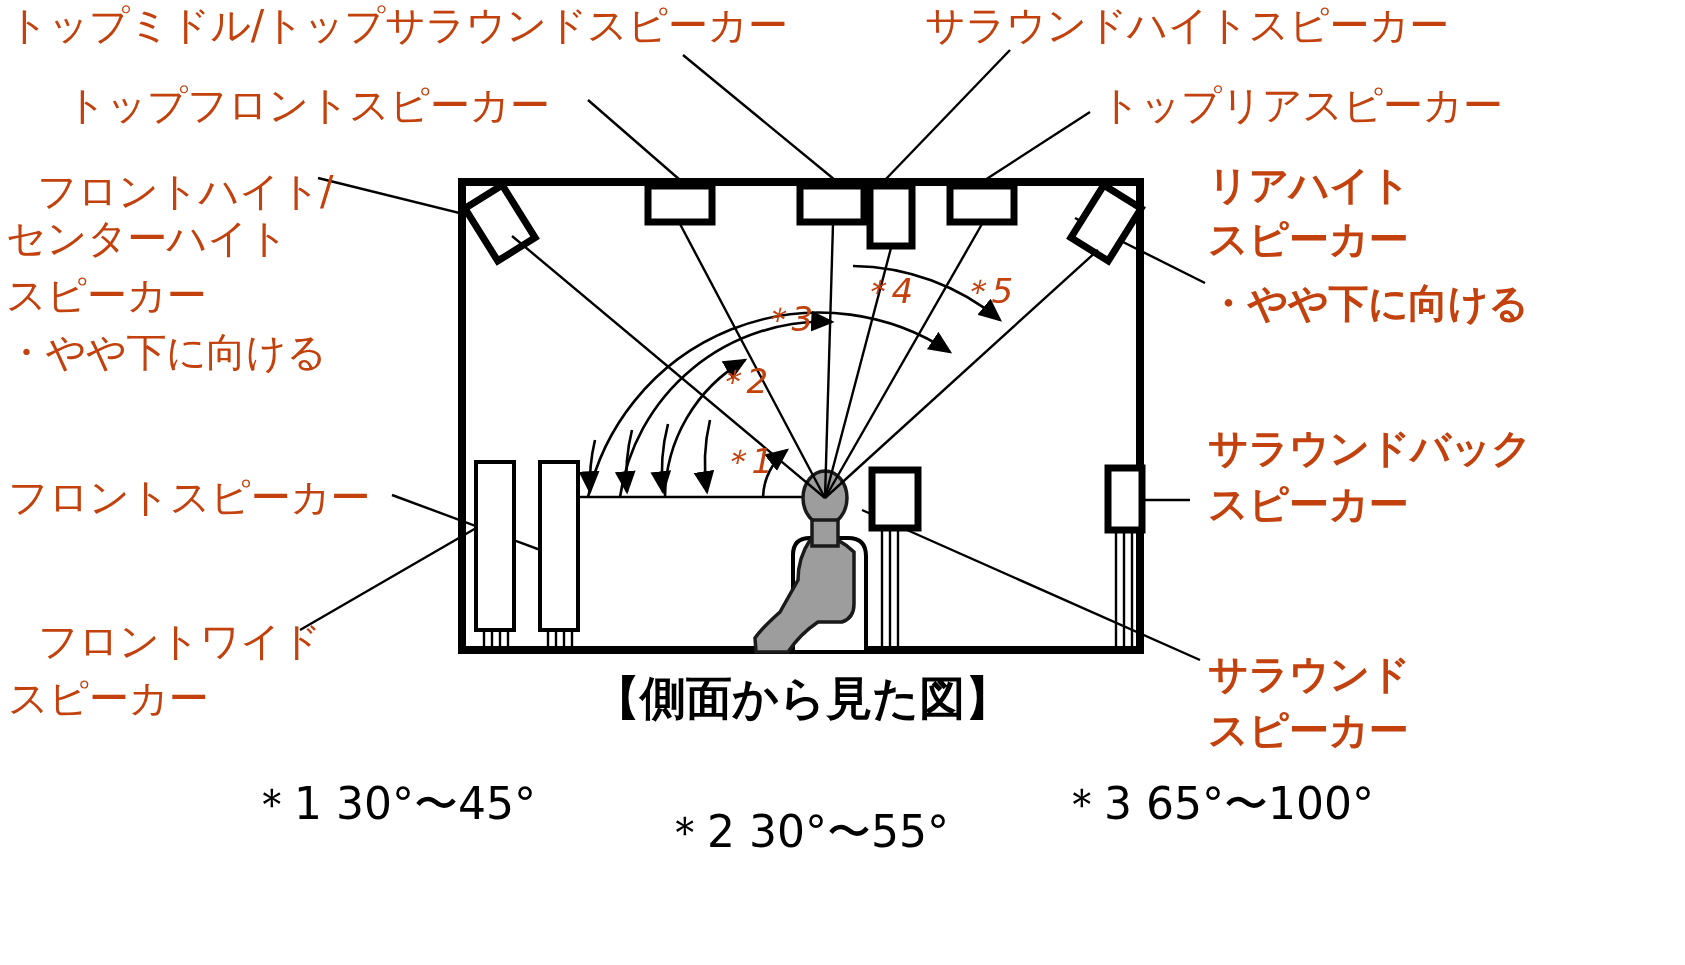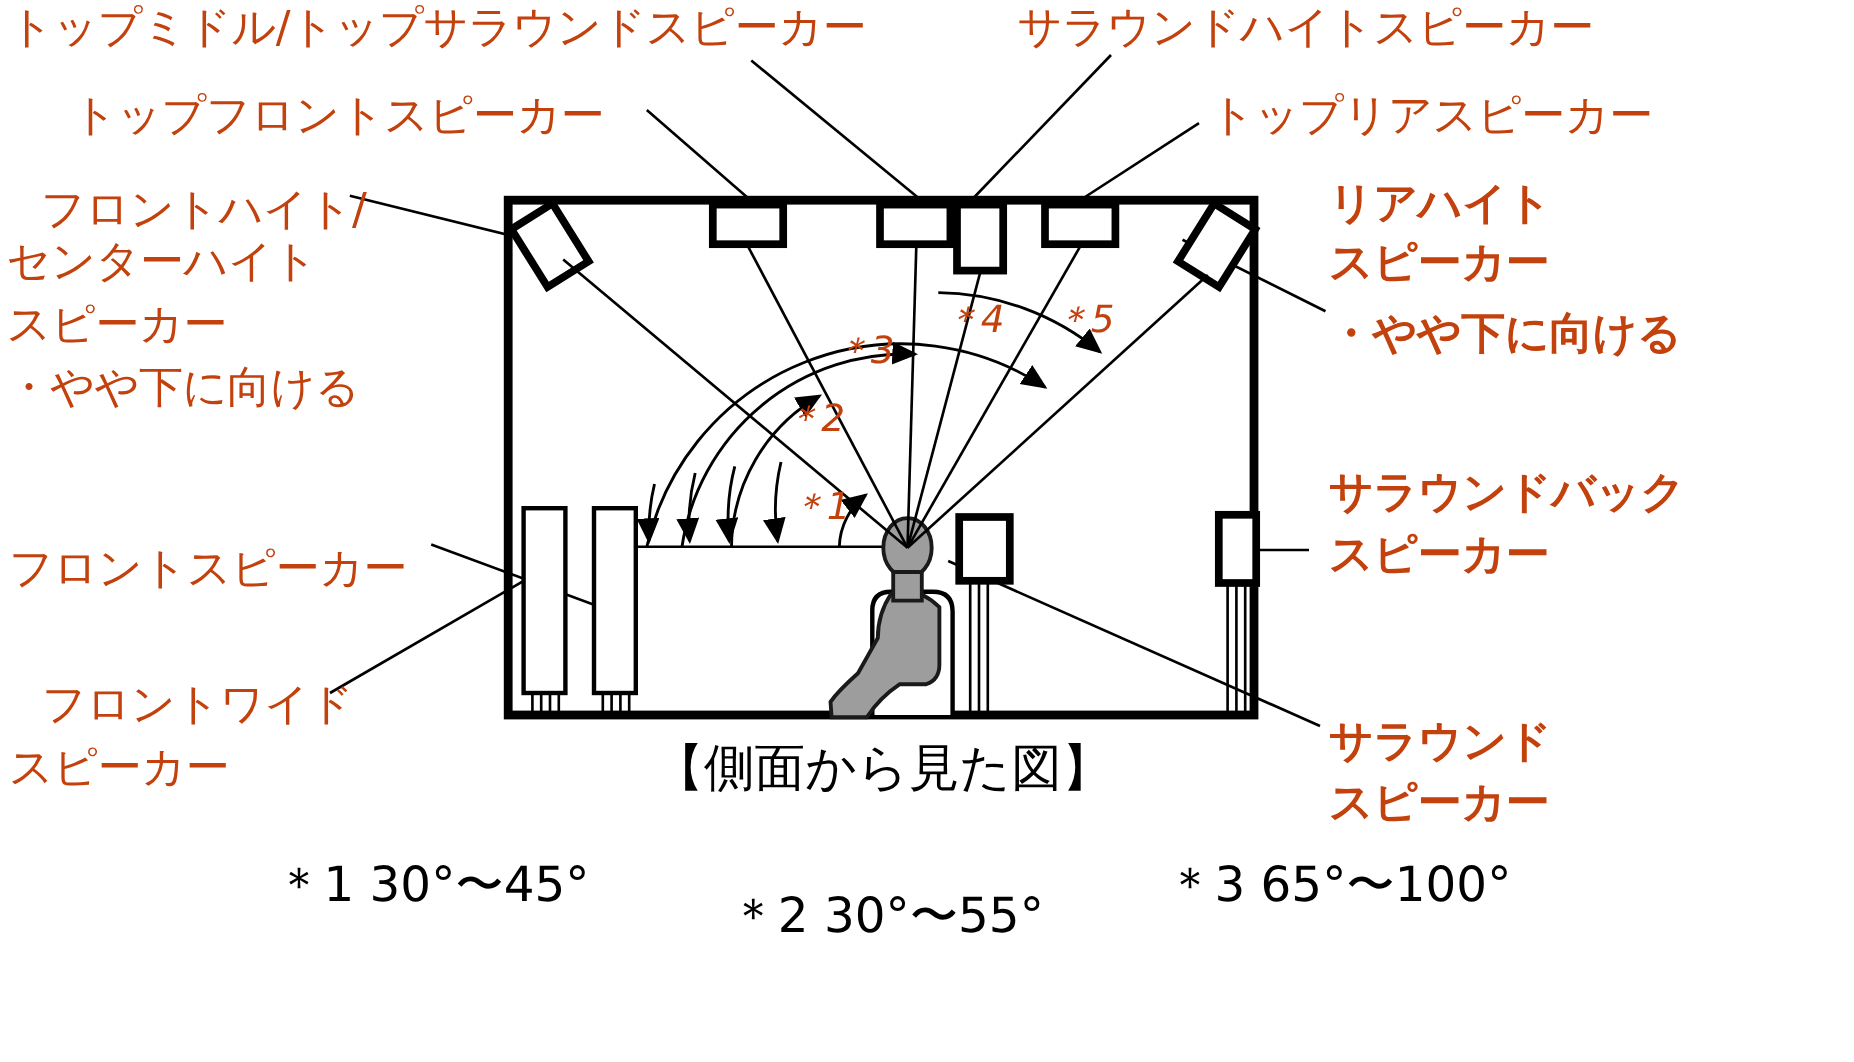--- a/index.html
+++ b/index.html
@@ -32,21 +32,21 @@
   .lbl-r { text-align: center; font-weight: bold; }
   .legend {
     position: absolute;
     font-size: 44px;
     letter-spacing: 0px;
     white-space: pre;
   }
   .caption {
     position: absolute;
     font-size: 46px;
-    font-weight: normal;
+    font-weight: bold;
     white-space: pre;
   }
   svg { position: absolute; left: 0; top: 0; }
   .ln { stroke: #000; fill: none; }
   .thin { stroke-width: 2.4; }
   .wall { stroke: #000; stroke-width: 8; fill: none; }
   .spk { fill: #fff; stroke: #000; stroke-width: 7; }
   .spk-thin { fill: #fff; stroke: #000; stroke-width: 4; }
   .person { fill: #9d9d9d; stroke: #1a1a1a; stroke-width: 3.5; }
   .chair { fill: #fff; stroke: #000; stroke-width: 4; }
@@ -202,21 +202,21 @@
     <div class="lbl" style="left:6px; top:272px;">スピーカー</div>
     <div class="lbl" style="left:6px; top:329px;">・やや下に向ける</div>
   </div>
 
   <div>
     <div class="lbl lbl-r" style="left:1208px; top:162px;">リアハイト</div>
     <div class="lbl lbl-r" style="left:1208px; top:216px;">スピーカー</div>
     <div class="lbl lbl-r" style="left:1208px; top:280px;">・やや下に向ける</div>
   </div>
 
-  <div class="lbl" style="left:8px; top:474px;margin-top:20px;">フロントスピーカー</div>
+  <div class="lbl" style="left:8px; top:474px;">フロントスピーカー</div>
 
   <div>
     <div class="lbl" style="left:8px; top:618px;margin-left:30px;">フロントワイド</div>
     <div class="lbl" style="left:8px; top:675px;">スピーカー</div>
   </div>
 
   <div>
     <div class="lbl lbl-r" style="left:1208px; top:425px;">サラウンドバック</div>
     <div class="lbl lbl-r" style="left:1208px; top:481px;">スピーカー</div>
   </div>

